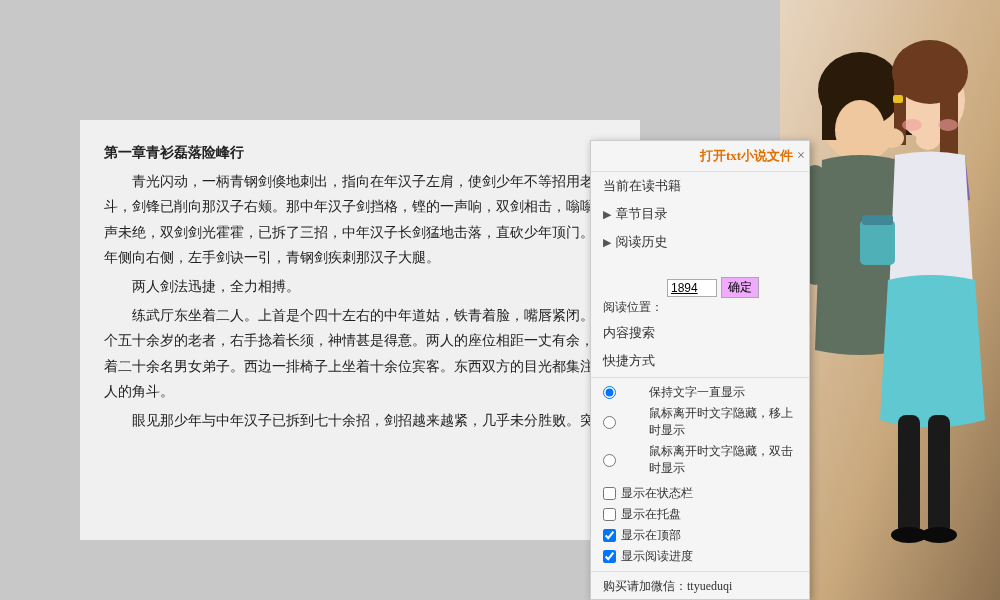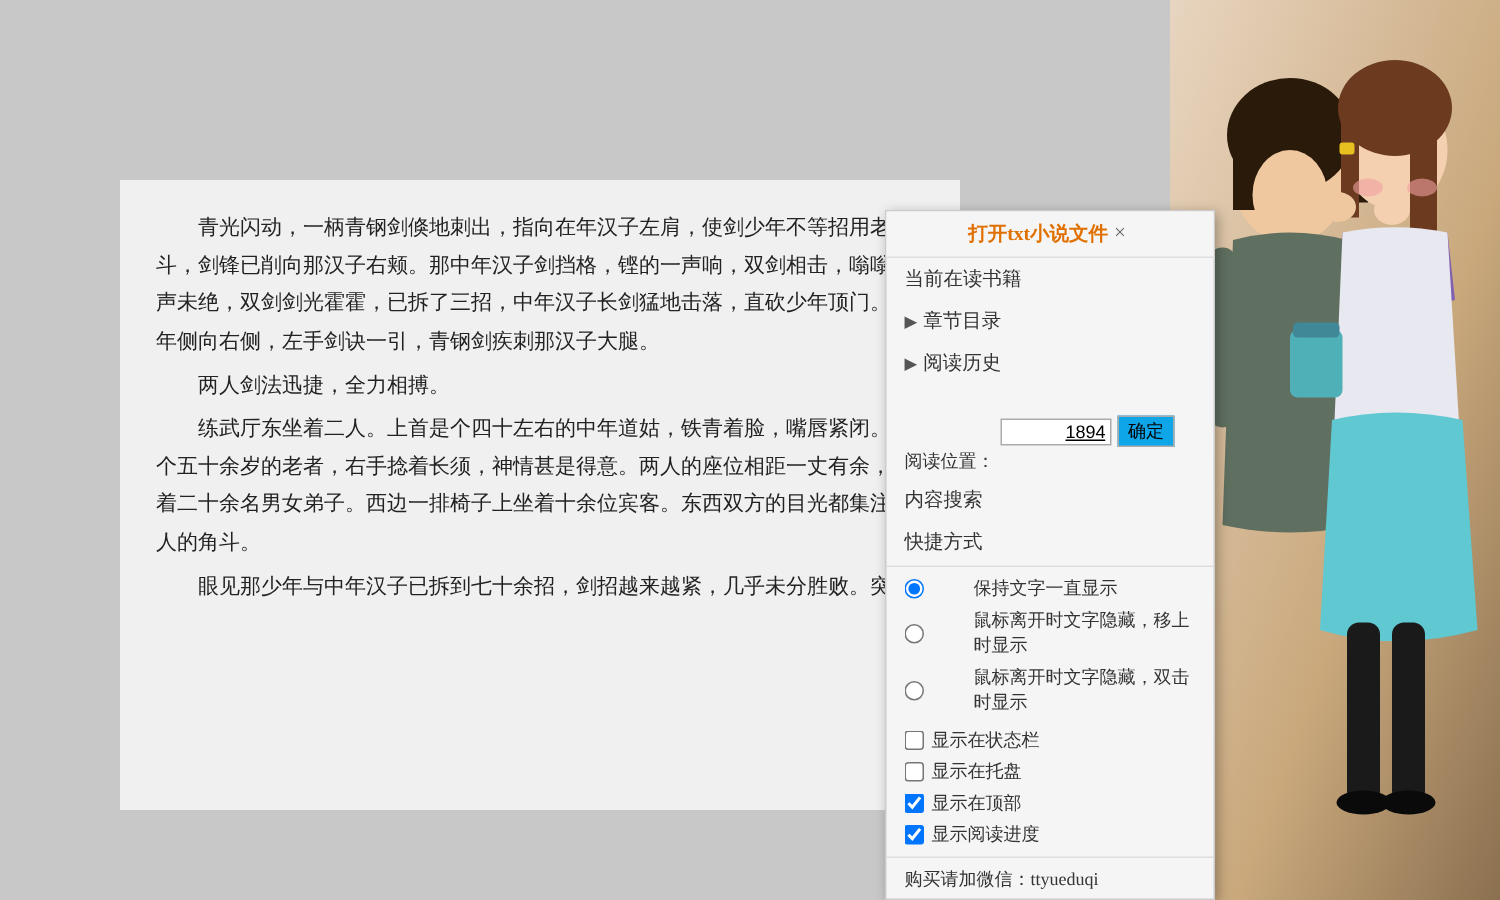--- a/index.html
+++ b/index.html
@@ -59,21 +59,21 @@
       background: #f5f5f5;
       border: 1px solid #ccc;
       box-shadow: 2px 2px 8px rgba(0,0,0,0.3);
       font-size: 13px;
       color: #333;
       z-index: 10;
     }
 
     .menu-header {
       display: flex;
-      justify-content: center;
+      justify-content: flex-end;
       align-items: center;
       padding: 6px 0;
       background: #f5f5f5;
       border-bottom: 1px solid #ddd;
     }
 
     .menu-title {
       color: #e07000;
       font-weight: bold;
       font-size: 13px;
@@ -114,31 +114,30 @@
     }
 
     .reading-position-row .label {
       font-size: 12px;
       color: #333;
       margin-right: 4px;
       margin-top: 40px;
     }
 
     .reading-position-input {
-      width: 74px;
+      width: 50px;
       border: 1px solid #aaa;
       padding: 1px 3px;
       font-size: 12px;
-      text-align: right;
       text-decoration: underline;
     }
 
     .reading-position-btn {
       margin-left: 4px;
-      background: #0ea5e9;
+      background: #f0abfc;
       border: 1px solid #aaa;
       padding: 1px 6px;
       font-size: 12px;
       cursor: pointer;
     }
 
     .radio-group {
       padding: 2px 12px;
     }
 
@@ -181,20 +180,21 @@
       bottom: 8px;
       right: 230px;
       font-size: 12px;
       color: #666;
     }
   </style>
 </head>
 <body>
 
 <div class="reading-area">
+  <p style="text-indent:0;font-weight:bold;">第一章青衫磊落险峰行</p>
   <p>青光闪动，一柄青钢剑倏地刺出，指向在年汉子左肩，使剑少年不等招用老剑斗，剑锋已削向那汉子右颊。那中年汉子剑挡格，铿的一声响，双剑相击，嗡嗡震声未绝，双剑剑光霍霍，已拆了三招，中年汉子长剑猛地击落，直砍少年顶门。少年侧向右侧，左手剑诀一引，青钢剑疾刺那汉子大腿。</p>
   <p>两人剑法迅捷，全力相搏。</p>
   <p>练武厅东坐着二人。上首是个四十左右的中年道姑，铁青着脸，嘴唇紧闭。一个五十余岁的老者，右手捻着长须，神情甚是得意。两人的座位相距一丈有余，身着二十余名男女弟子。西边一排椅子上坐着十余位宾客。东西双方的目光都集注二人的角斗。</p>
   <p>眼见那少年与中年汉子已拆到七十余招，剑招越来越紧，几乎未分胜败。突</p>
 </div>
 
 <div class="menu-panel">
   <div class="menu-header">
     <span class="menu-title">打开txt小说文件</span>
     <span class="close-btn">×</span>

